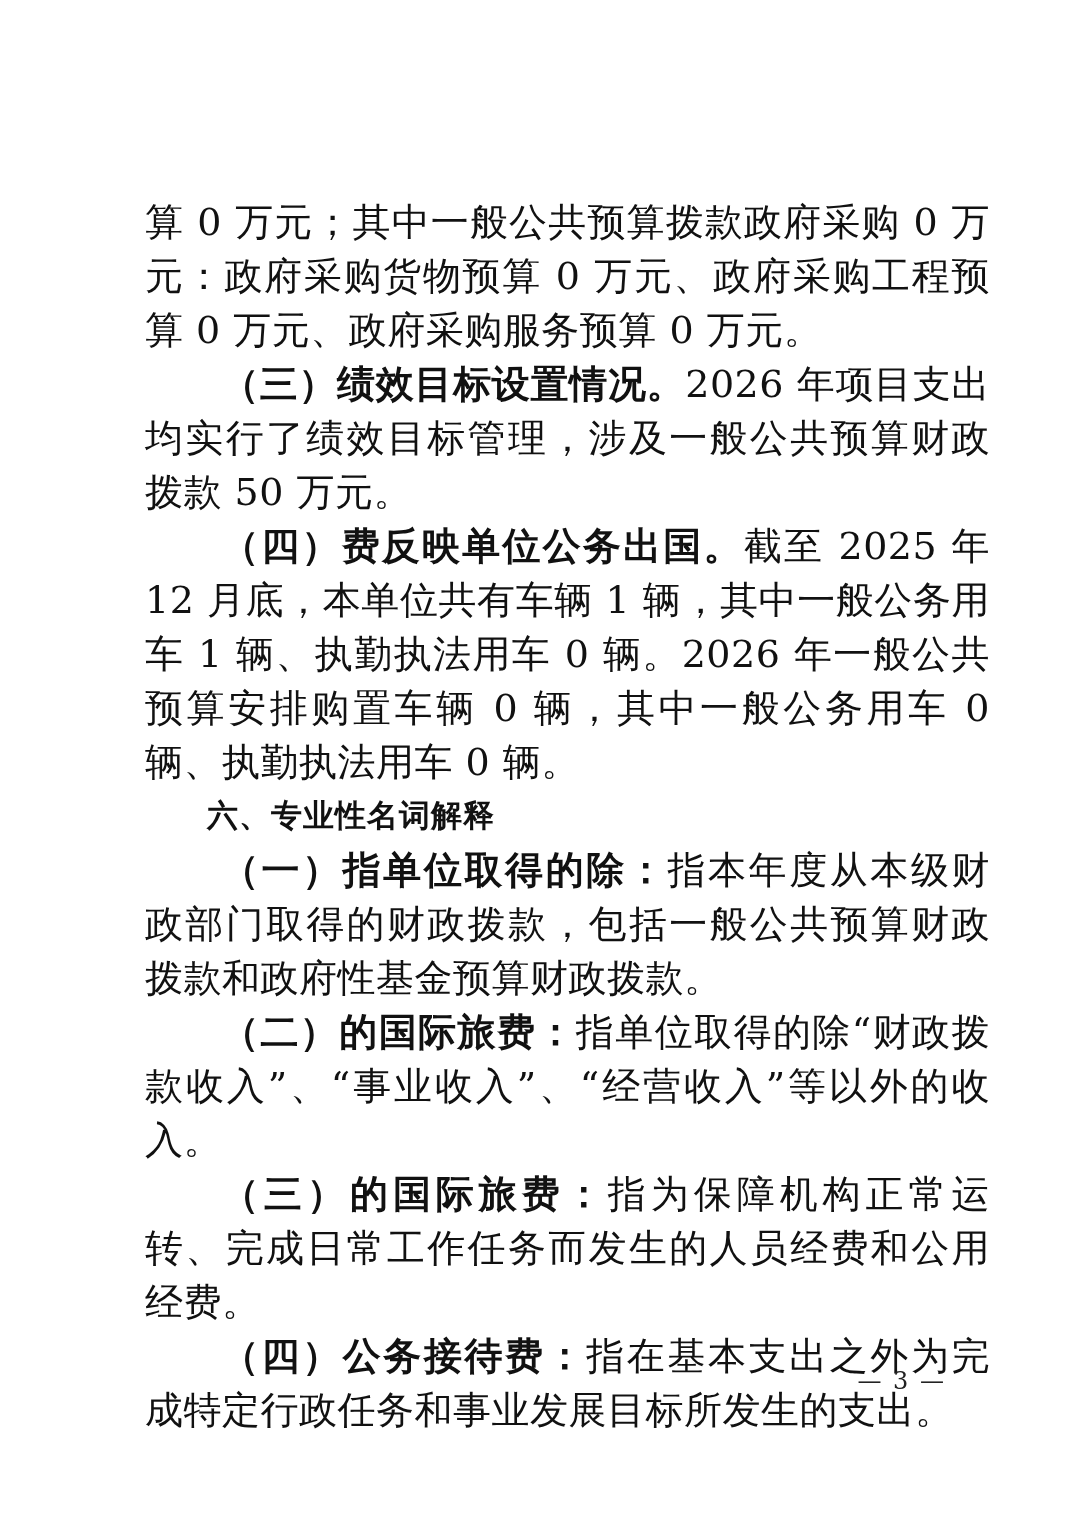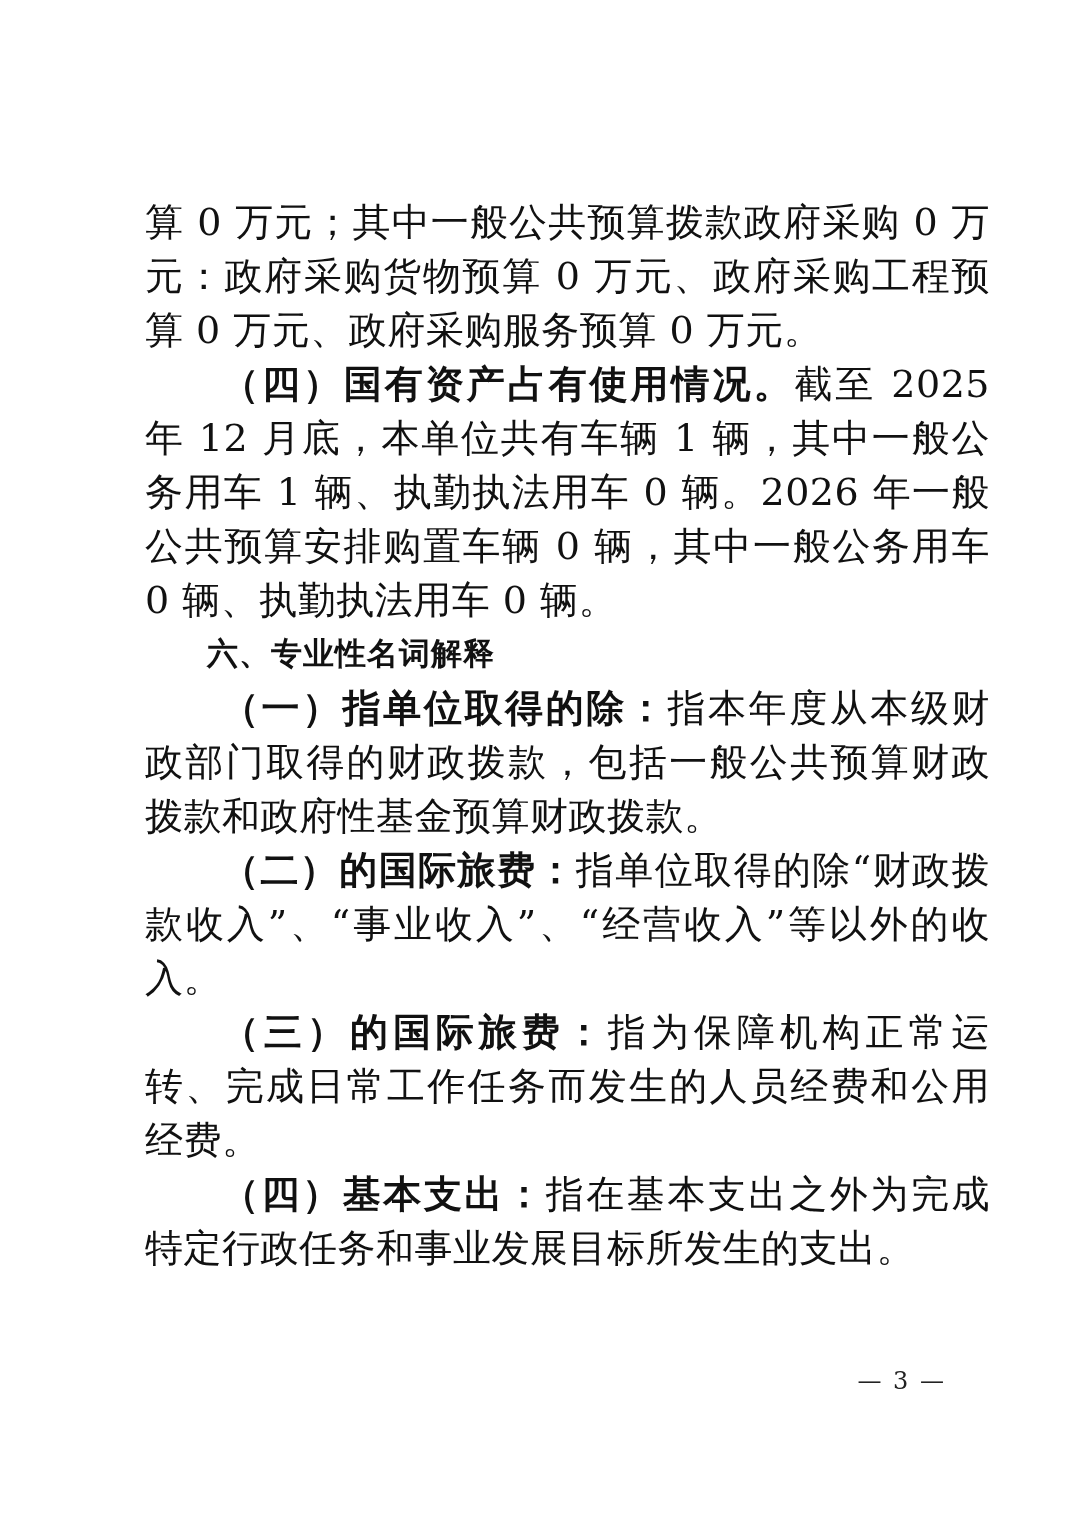--- a/index.html
+++ b/index.html
@@ -55,21 +55,22 @@
     color: #222222;
     letter-spacing: 2px;
   }
 </style>
 </head>
 <body>
 
 <div class="page">
   <div class="doc-body">
       <p class="doc-paragraph no-indent"><span>算 0 万元；其中一般公共预算拨款政府采购 0 万元：政府采购货物预算 0 万元、政府采购工程预算 0 万元、政府采购服务预算 0 万元。</span></p>
-      <p class="doc-paragraph"><span class="term-label">（四）国有资产占有使用情况。</span><span>截至 2025 年 12 月底，本单位共有车辆 1 辆，其中一般公务用车 1 辆、执勤执法用车 0 辆。2026 年一般公共预算安排购置车辆 0 辆，其中一般公务用车 0 辆、执勤执法用车 0 辆。</span></p>
+      <p class="doc-paragraph"><span class="term-label">（三）绩效目标设置情况。</span><span>2026 年项目支出均实行了绩效目标管理，涉及一般公共预算财政拨款 50 万元。</span></p>
+      <p class="doc-paragraph"><span class="term-label">（四）费反映单位公务出国。</span><span>截至 2025 年 12 月底，本单位共有车辆 1 辆，其中一般公务用车 1 辆、执勤执法用车 0 辆。2026 年一般公共预算安排购置车辆 0 辆，其中一般公务用车 0 辆、执勤执法用车 0 辆。</span></p>
       <h2 class="doc-heading">六、专业性名词解释</h2>
       <p class="doc-paragraph"><span class="term-label">（一）指单位取得的除：</span><span>指本年度从本级财政部门取得的财政拨款，包括一般公共预算财政拨款和政府性基金预算财政拨款。</span></p>
       <p class="doc-paragraph"><span class="term-label">（二）的国际旅费：</span><span>指单位取得的除“财政拨款收入”、“事业收入”、“经营收入”等以外的收入。</span></p>
       <p class="doc-paragraph"><span class="term-label">（三）的国际旅费：</span><span>指为保障机构正常运转、完成日常工作任务而发生的人员经费和公用经费。</span></p>
-      <p class="doc-paragraph"><span class="term-label">（四）基本支出：</span><span>指在基本支出之外为完成特定行政任务和事业发展目标所发生的支出。</span></p>
+      <p class="doc-paragraph"><span class="term-label">（四）公务接待费：</span><span>指在基本支出之外为完成特定行政任务和事业发展目标所发生的支出。</span></p>
     </div>
   <div class="page-footer">— 3 —</div>
 </div>
 
 </body></html>

